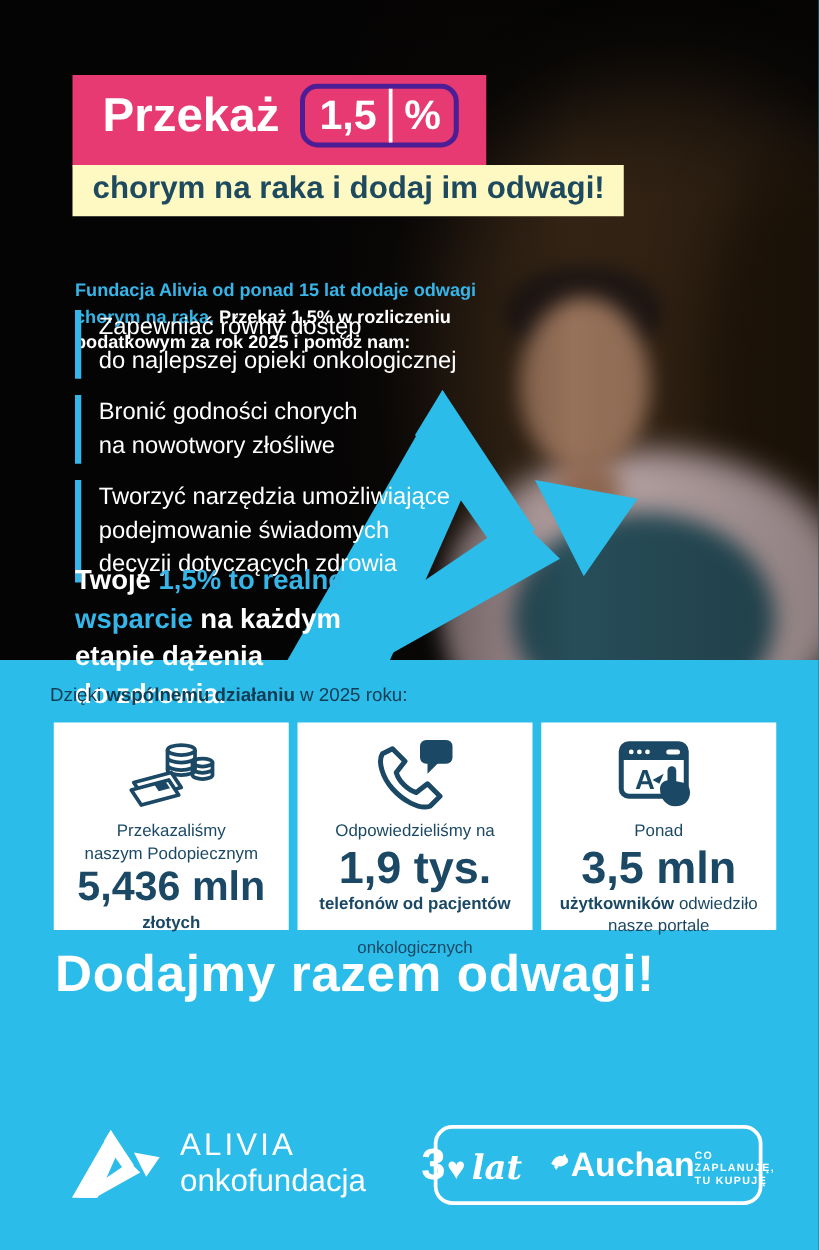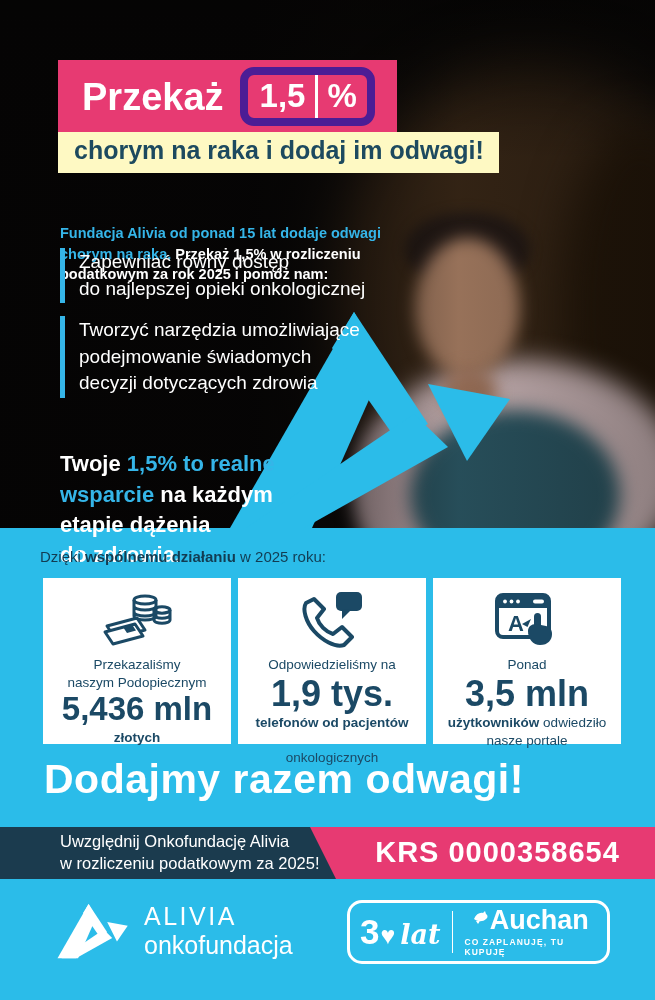--- a/index.html
+++ b/index.html
@@ -12,21 +12,21 @@
   
   .photo{position:absolute;left:0;top:0;width:655px;height:528px;background:#0a0908;overflow:hidden;}
   .blob{position:absolute;border-radius:50%;}
   .photo-shade{position:absolute;inset:0;
     background:linear-gradient(90deg,rgba(5,4,4,.96) 0%,rgba(5,4,4,.9) 38%,rgba(8,6,5,.45) 55%,rgba(10,8,6,.15) 70%,rgba(8,6,5,.35) 100%),
                linear-gradient(180deg,rgba(0,0,0,.55) 0%,rgba(0,0,0,0) 30%);}
   
   .headline-pink{position:absolute;left:58px;top:60px;background:#e73a72;color:#fff;
     display:flex;align-items:center;gap:16px;padding:7px 22px 16px 24px;
     font-weight:bold;font-size:38px;line-height:1;}
-  .badge{border:8px solid #4c1d95;border-radius:14px;display:flex;align-items:center;font-size:33px;font-weight:bold;}
+  .badge{border:4px solid #4c1d95;border-radius:14px;display:flex;align-items:center;font-size:33px;font-weight:bold;}
   .badge .val{padding:4px 10px 6px 12px;}
   .badge .pct{border-left:3px solid #fff;padding:4px 10px 6px 9px;}
   .headline-white{position:absolute;left:58px;top:132px;background:#fef9c3;color:#1d4a5f;
     font-weight:bold;font-size:25px;padding:5px 15px 8px 16px;line-height:1.1;}
   
   .intro{position:absolute;left:60px;top:188px;width:340px;font-size:14.5px;font-weight:bold;
     line-height:1.42;white-space:pre-line;}
   .hl{color:#35b5e8;} .wh{color:#fff;}
   .bullets{position:absolute;left:60px;top:248px;width:340px;margin:0;padding:0;}
   .bullets li{list-style:none;border-left:5px solid #35b5e8;padding:1px 0 1px 14px;margin-bottom:13px;
@@ -56,21 +56,21 @@
   .footer-alivia{position:absolute;left:55px;top:902px;display:flex;align-items:center;gap:15px;color:#fff;}
   .alivia-words .n{font-size:25px;font-weight:normal;letter-spacing:2.5px;line-height:1.15;}
   .alivia-words .s{font-size:25px;line-height:1.15;}
   .auchan-badge{position:absolute;left:347px;top:900px;width:263px;height:64px;border:3px solid #fff;
     border-radius:15px;display:flex;align-items:center;justify-content:center;color:#fff;
     box-sizing:border-box;gap:11px;padding:0 10px;}
   .years{display:flex;align-items:baseline;font-weight:bold;}
   .years .three{font-size:35px;} .years .heart{font-size:25px;margin:0 1px;}
   .years .lat{font-family:"DejaVu Serif","Liberation Serif",serif;font-style:italic;font-size:27px;margin-left:4px;}
   .auchan-divider{width:2px;height:42px;background:#fff;}
-  .auchan-right{display:flex;flex-direction:column;align-items:center;}
+  .auchan-right{display:flex;flex-direction:row;align-items:center;}
   .auchan-name{font-size:27px;font-weight:bold;line-height:1;display:flex;align-items:flex-end;gap:1px;}
   .auchan-tag{font-size:8.5px;font-weight:bold;letter-spacing:1.1px;margin-top:3px;}
 </style>
 </head>
 <body>
 
 <div class="poster">
 
   <div class="photo">
     <div class="blob" style="left:330px;top:60px;width:400px;height:480px;background:#3a2817;filter:blur(30px);"></div>
@@ -104,20 +104,22 @@
 
   <p class="intro">
     <span class="hl">Fundacja Alivia od ponad 15 lat dodaje odwagi
 chorym na raka. </span><span class="wh">Przekaż 1,5% w rozliczeniu
 podatkowym za rok 2025 i pomóż nam:</span>
   </p>
 
   <ul class="bullets">
     <li>Zapewniać równy dostęp
 do najlepszej opieki onkologicznej</li>
+    <li>Bronić godności chorych
+na nowotwory złośliwe</li>
     <li>Tworzyć narzędzia umożliwiające
 podejmowanie świadomych
 decyzji dotyczących zdrowia</li>
   </ul>
 
   <p class="closing">
     <span>Twoje </span><span class="hl">1,5% to realne
 wsparcie</span><span> na każdym
 etapie dążenia
 do zdrowia.</span>
@@ -182,26 +184,20 @@
       </div>
       <div class="t">Ponad</div>
       <div class="v" style="font-size:36px;">3,5 mln</div>
       <div class="t"><span class="b">użytkowników</span><span> odwiedziło
 nasze portale</span></div>
     </div>
   </div>
 
   <div class="cta-head">Dodajmy razem odwagi!</div>
 
-  <div class="banner">
-    <div class="banner-navy"></div>
-    <div class="banner-left-text">Uwzględnij Onkofundację Alivia
-w rozliczeniu podatkowym za 2025!</div>
-    <div class="banner-krs">KRS 0000358654</div>
-  </div>
 
   <div class="footer-alivia">
     <svg width="74" height="57" viewBox="220 305 295 225">
       <g fill="#ffffff">
         <polygon points="354,312 384,366 312,528 230,528"></polygon>
         <polygon points="354,312 428,424 398,442 332,348"></polygon>
         <polygon points="246,528 414,414 448,447 304,528"></polygon>
         <polygon points="428,384 510,399 467,461"></polygon>
       </g>
     </svg>

